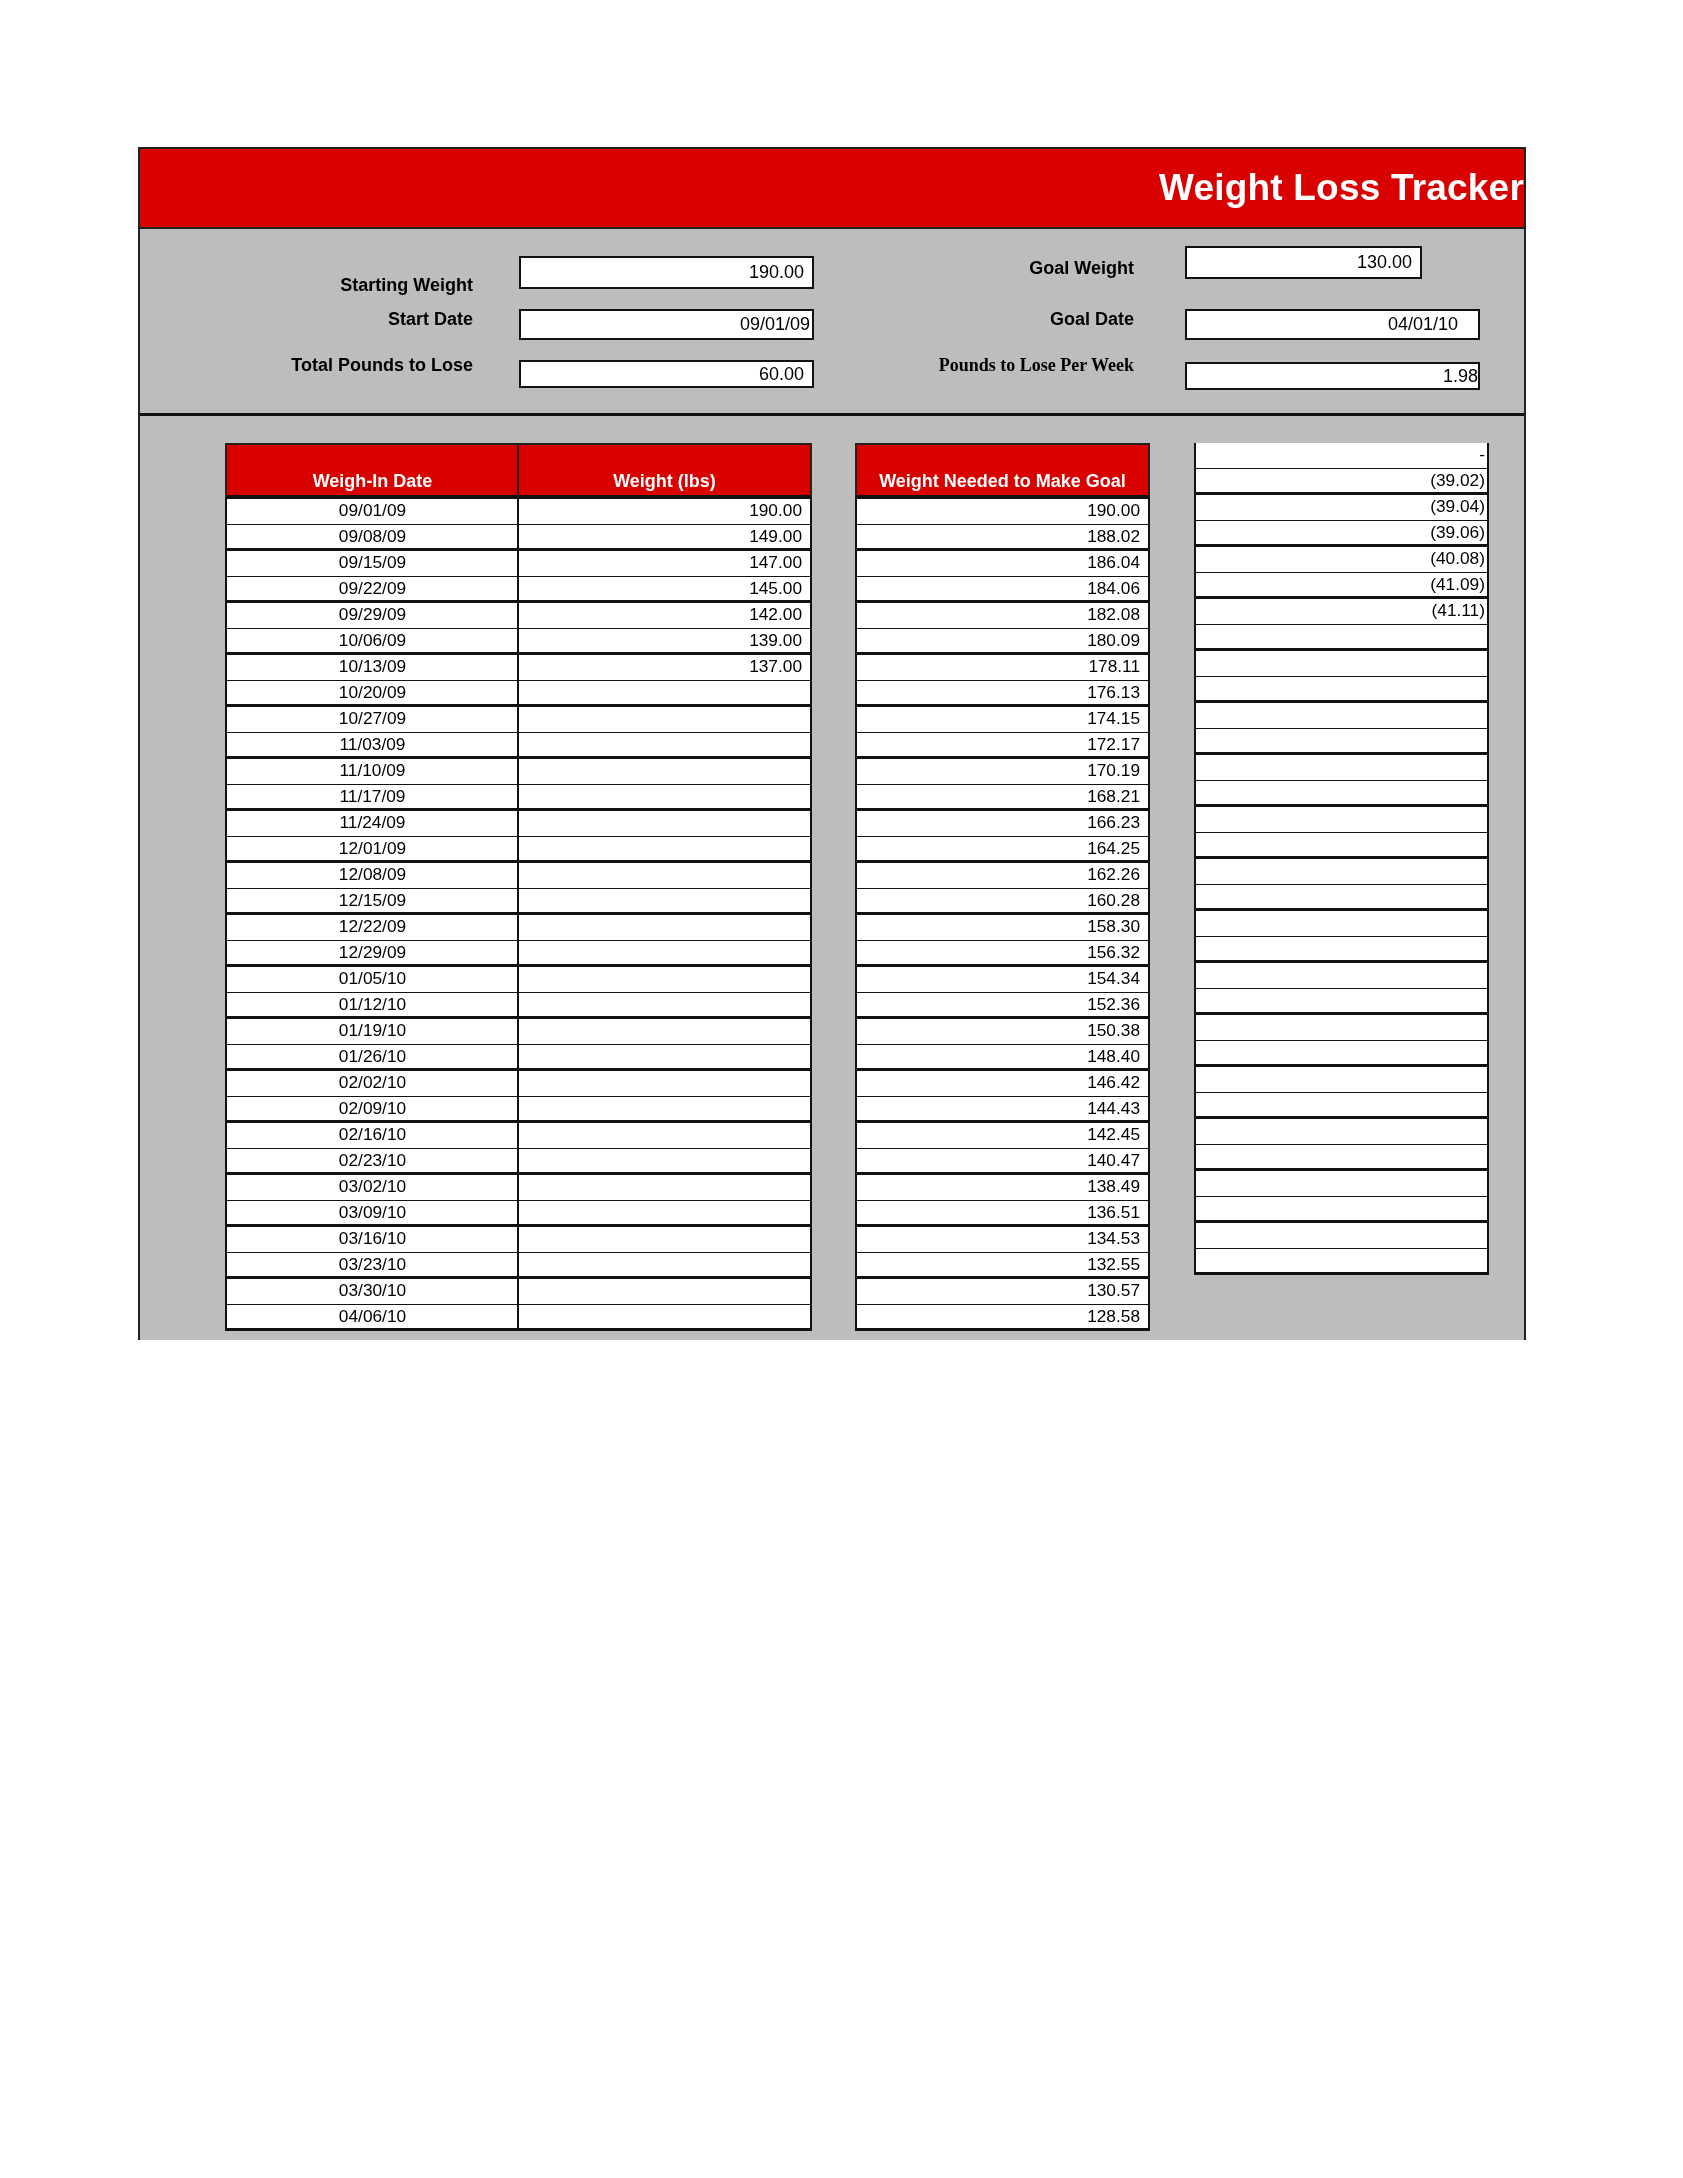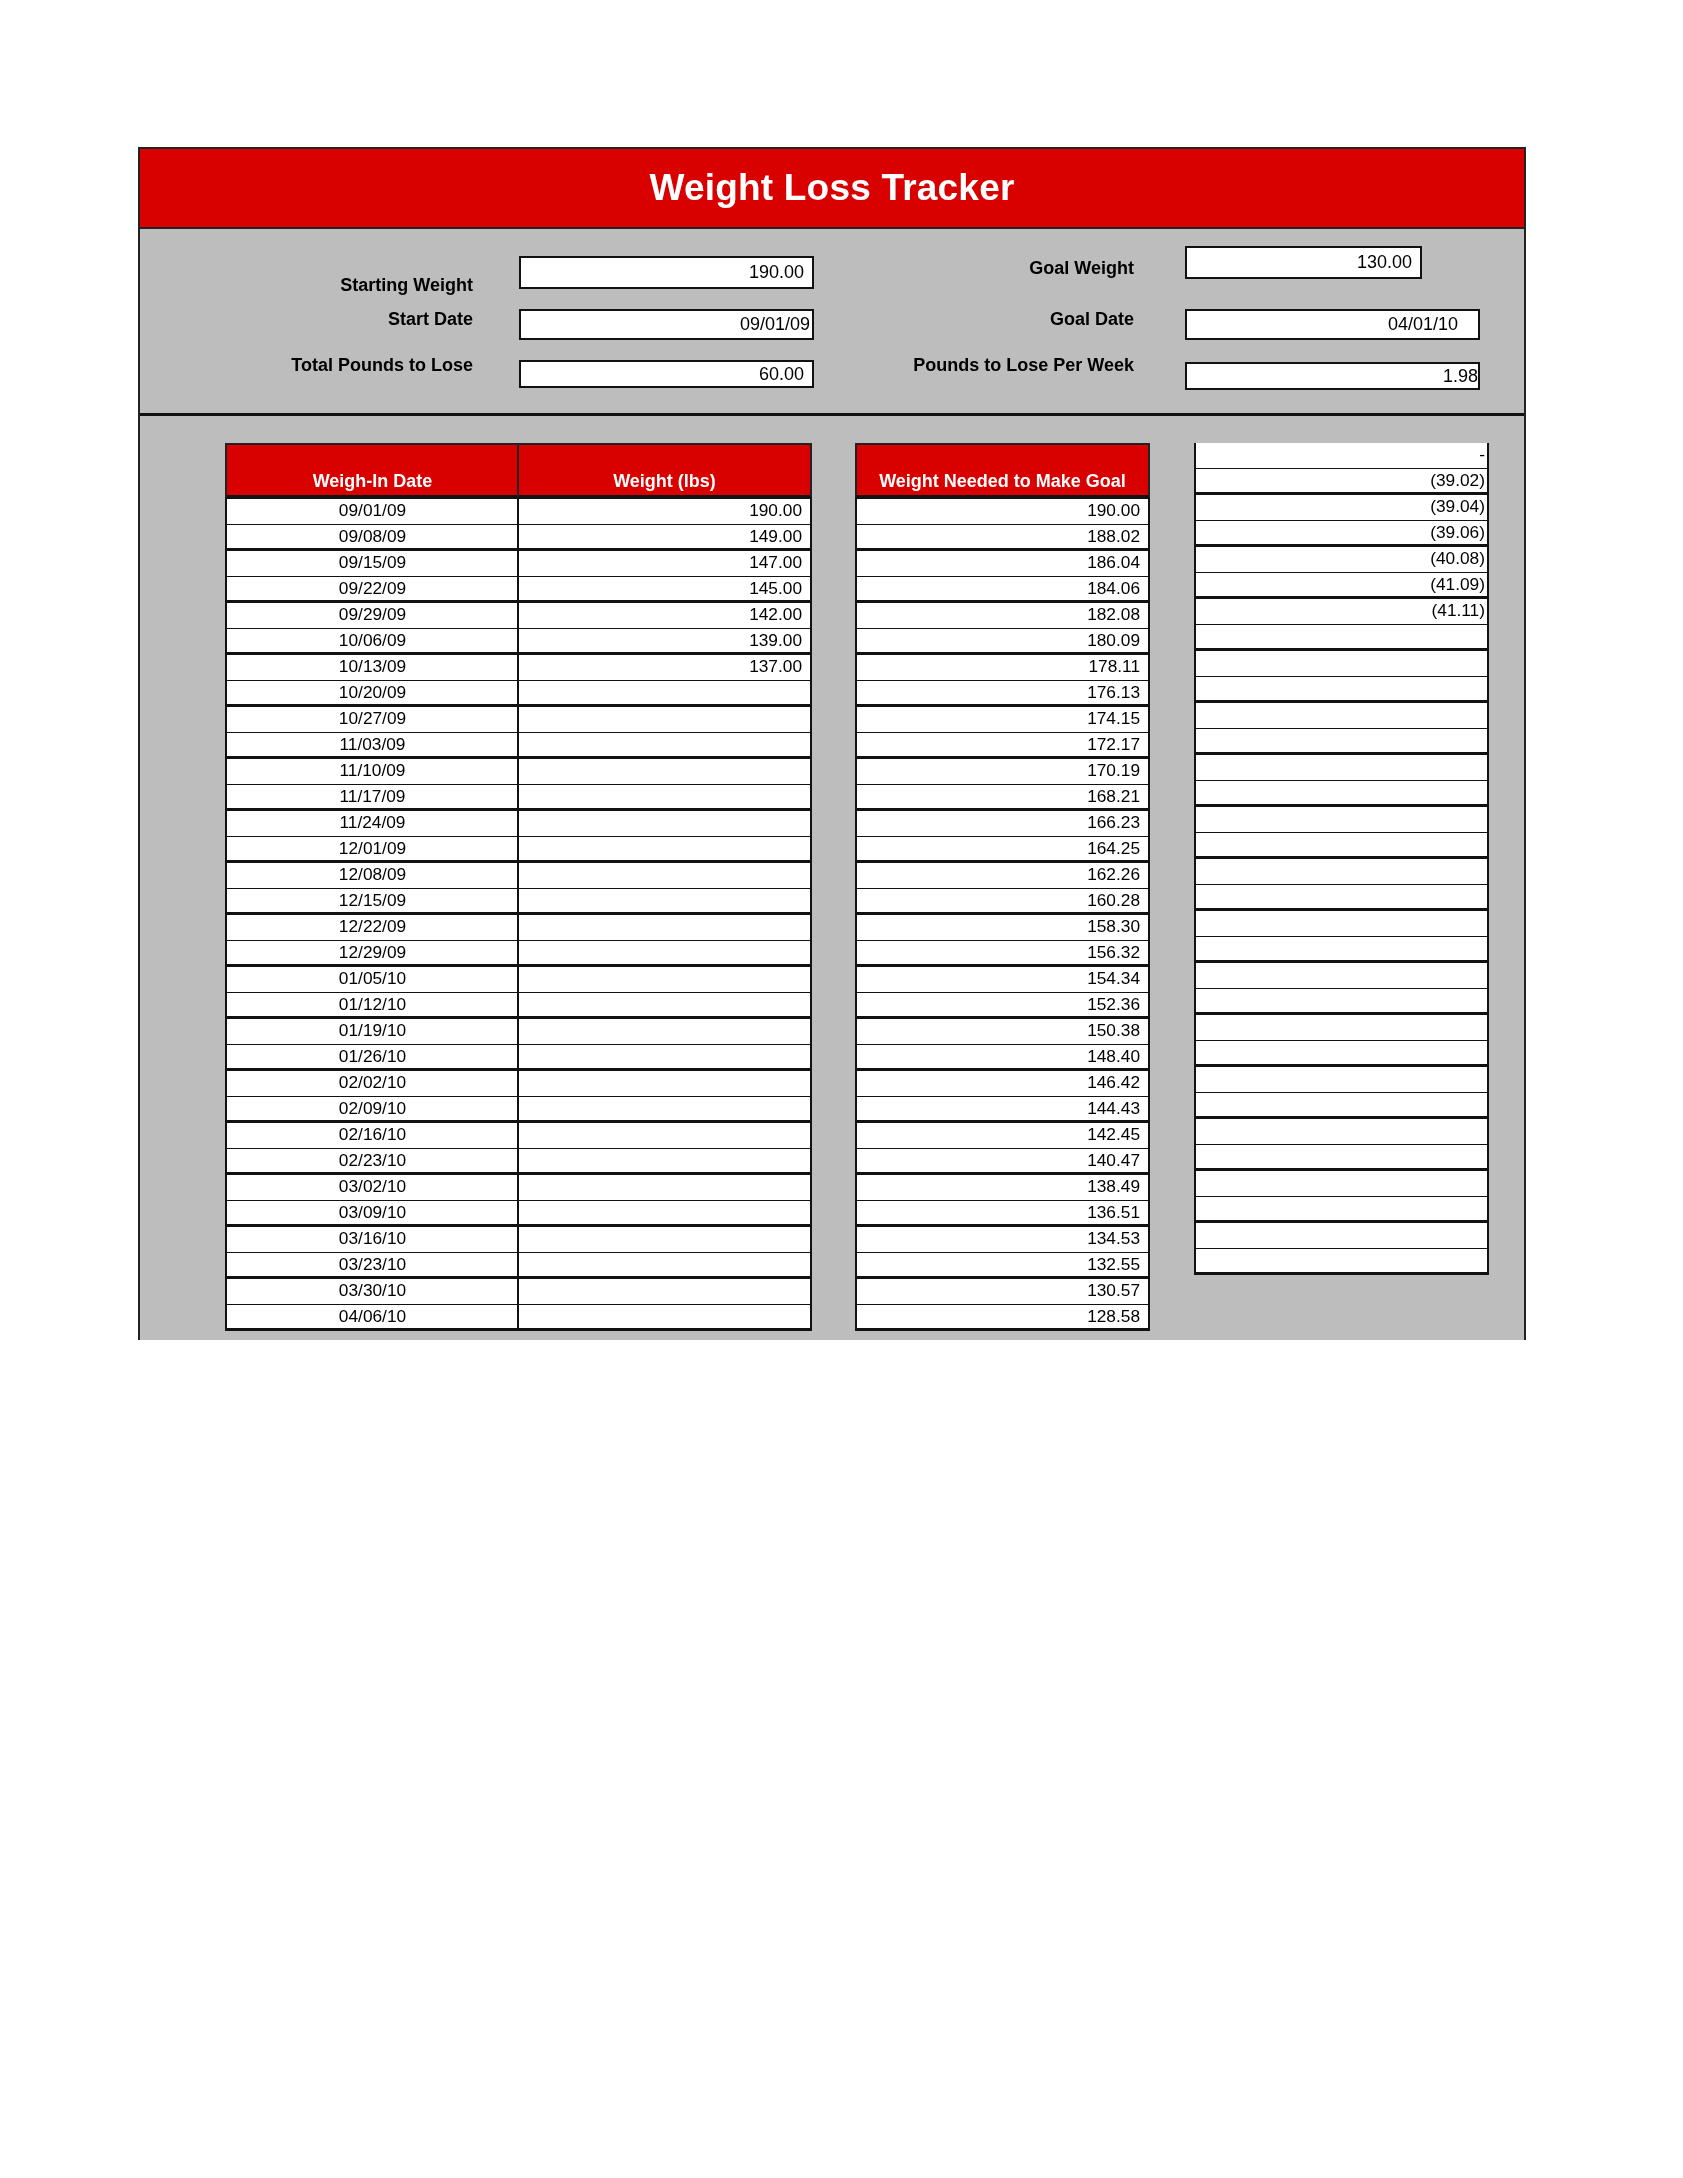--- a/index.html
+++ b/index.html
@@ -1,18 +1,18 @@
 <!DOCTYPE html>
 <html><head>
 <meta charset="utf-8">
 <style>
   html, body { margin: 0; padding: 0; background: #ffffff; }
   body { width: 1683px; height: 2178px; position: relative; font-family: "Liberation Sans", "DejaVu Sans", sans-serif; color: #000; }
   .sheet { position: absolute; left: 138px; top: 147px; width: 1388px; height: 1193px; background: #bdbdbd; border-left: 2px solid #222; border-right: 2px solid #222; border-top: 2px solid #222; box-sizing: border-box; }
-  .title-bar { position: absolute; left: 0; top: 0; right: 0; height: 78px; background: #d90000; border-bottom: 2px solid #222; display: flex; align-items: center; justify-content: center; }
+  .title-bar { position: absolute; left: 0; top: 0; right: 0; height: 78px; background: #d90000; border-bottom: 2px solid #222; display: flex; align-items: center; justify-content: flex-end; }
   .title-bar span { color: #fff; font-weight: bold; font-size: 37px; letter-spacing: 0.2px; }
   .divider { position: absolute; left: 0; right: 0; top: 264px; height: 0; border-top: 3px solid #111; }
   .info-label { position: absolute; font-weight: bold; font-size: 18px; text-align: right; white-space: nowrap; }
   .info-box { position: absolute; background: #fff; border: 2px solid #111; box-sizing: border-box; font-size: 18px; text-align: right; padding-right: 8px; display: flex; align-items: center; justify-content: flex-end; }
   .col { position: absolute; top: 294px; width: 295px; }
   .col-header { height: 56px; background: #d90000; border: 2px solid #222; border-bottom: 4px solid #111; box-sizing: border-box; color: #fff; font-weight: bold; font-size: 18px; display: flex; align-items: flex-end; justify-content: center; padding-bottom: 3px; white-space: nowrap; }
   .cell { height: 26px; background: #fff; border-left: 2px solid #111; border-right: 2px solid #111; box-sizing: border-box; font-size: 17.3px; line-height: 23px; white-space: nowrap; overflow: hidden; }
   .cell.thick { border-bottom: 3px solid #111; }
   .cell.thin { border-bottom: 1.5px solid #111; }
   .cell.center { text-align: center; }
@@ -35,21 +35,21 @@
 
   <div class="info-label" style="left:0; width:333px; top:206px;">Total Pounds to Lose</div>
   <div class="info-box" style="left:379px; width:295px; top:211px; height:28px;">60.00</div>
 
   <div class="info-label" style="left:693px; width:301px; top:109px;">Goal Weight</div>
   <div class="info-box" style="left:1045px; width:237px; top:97px; height:33px;">130.00</div>
 
   <div class="info-label" style="left:693px; width:301px; top:160px;">Goal Date</div>
   <div class="info-box" style="left:1045px; width:295px; top:160px; height:31px; padding-right:20px;">04/01/10</div>
 
-  <div class="info-label" style="left:693px; width:301px; top:206px;">Pounds to Lose Per Week</div>
+  <div class="info-label" style="left:693px; width:301px; top:206px;font-family:Liberation Serif, serif;">Pounds to Lose Per Week</div>
   <div class="info-box" style="left:1045px; width:295px; top:213px; height:28px; padding-right:0;">1.98</div>
 
   <div class="divider"></div>
 
   <div class="col" style="left:41px;padding-left:44px;">
     <div class="col-header">Weigh-In Date</div>
     <div class="col-body">
         <div class="cell center thin">09/01/09</div>
         <div class="cell center thick">09/08/09</div>
         <div class="cell center thin">09/15/09</div>

